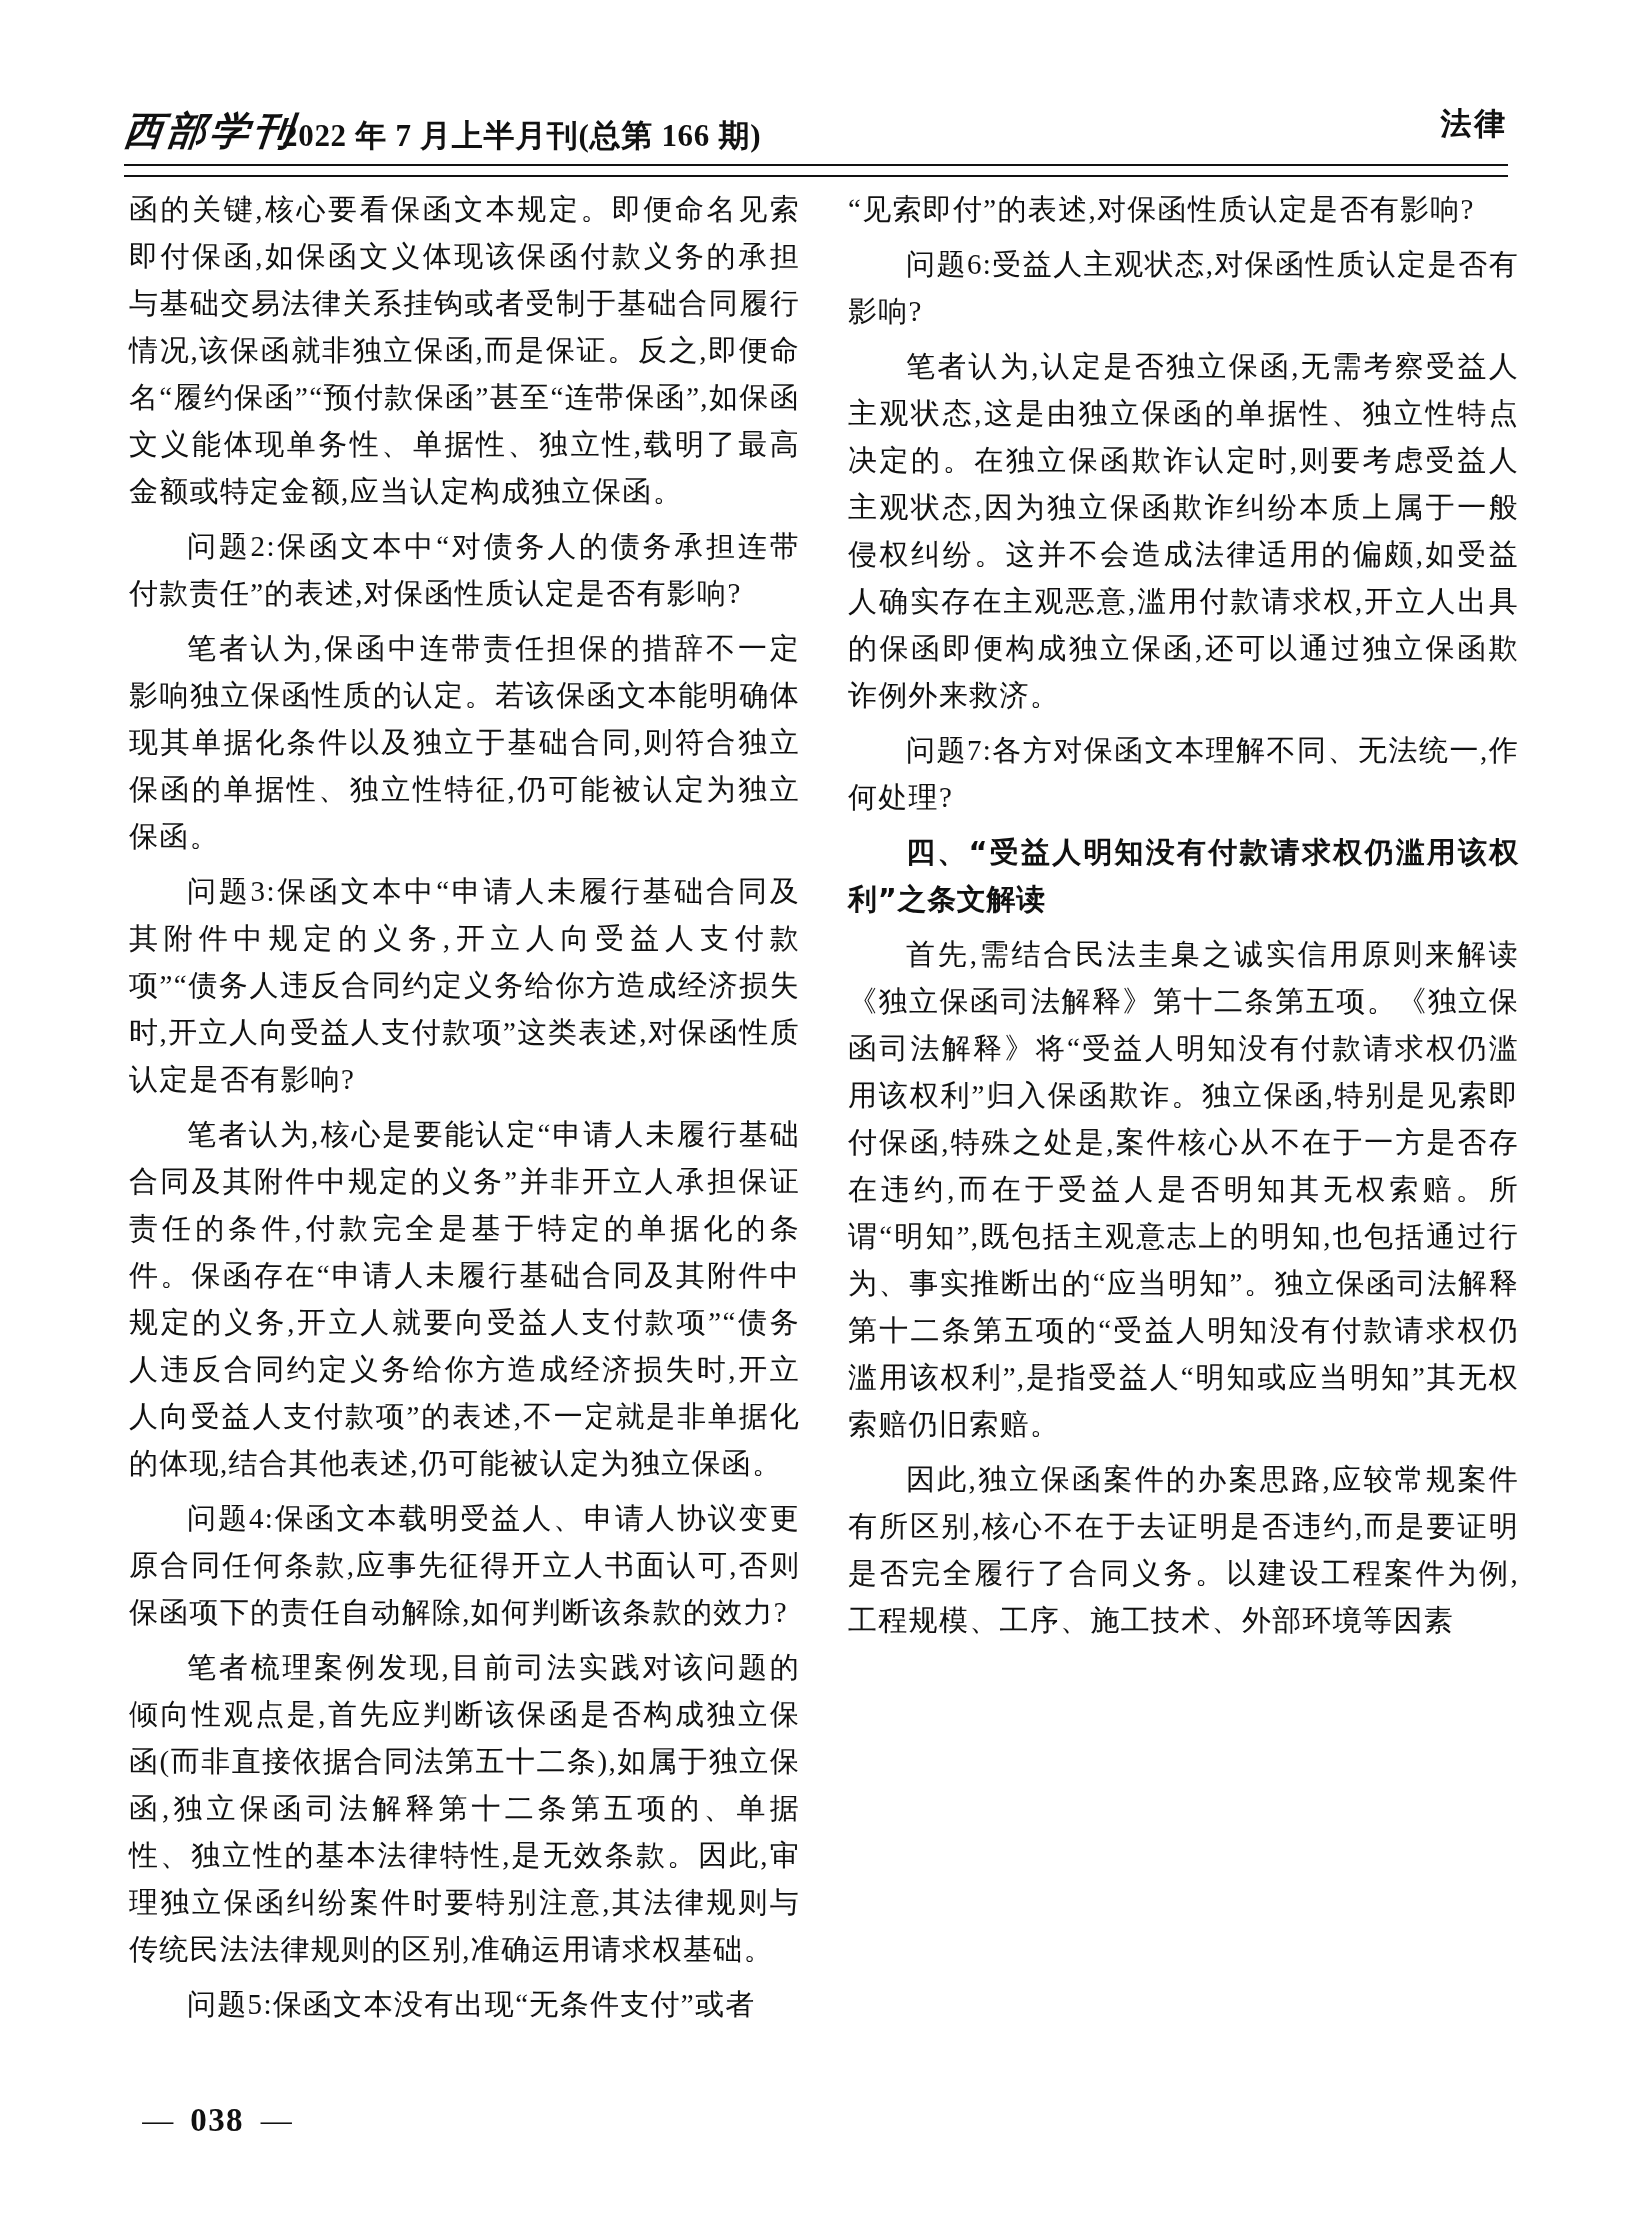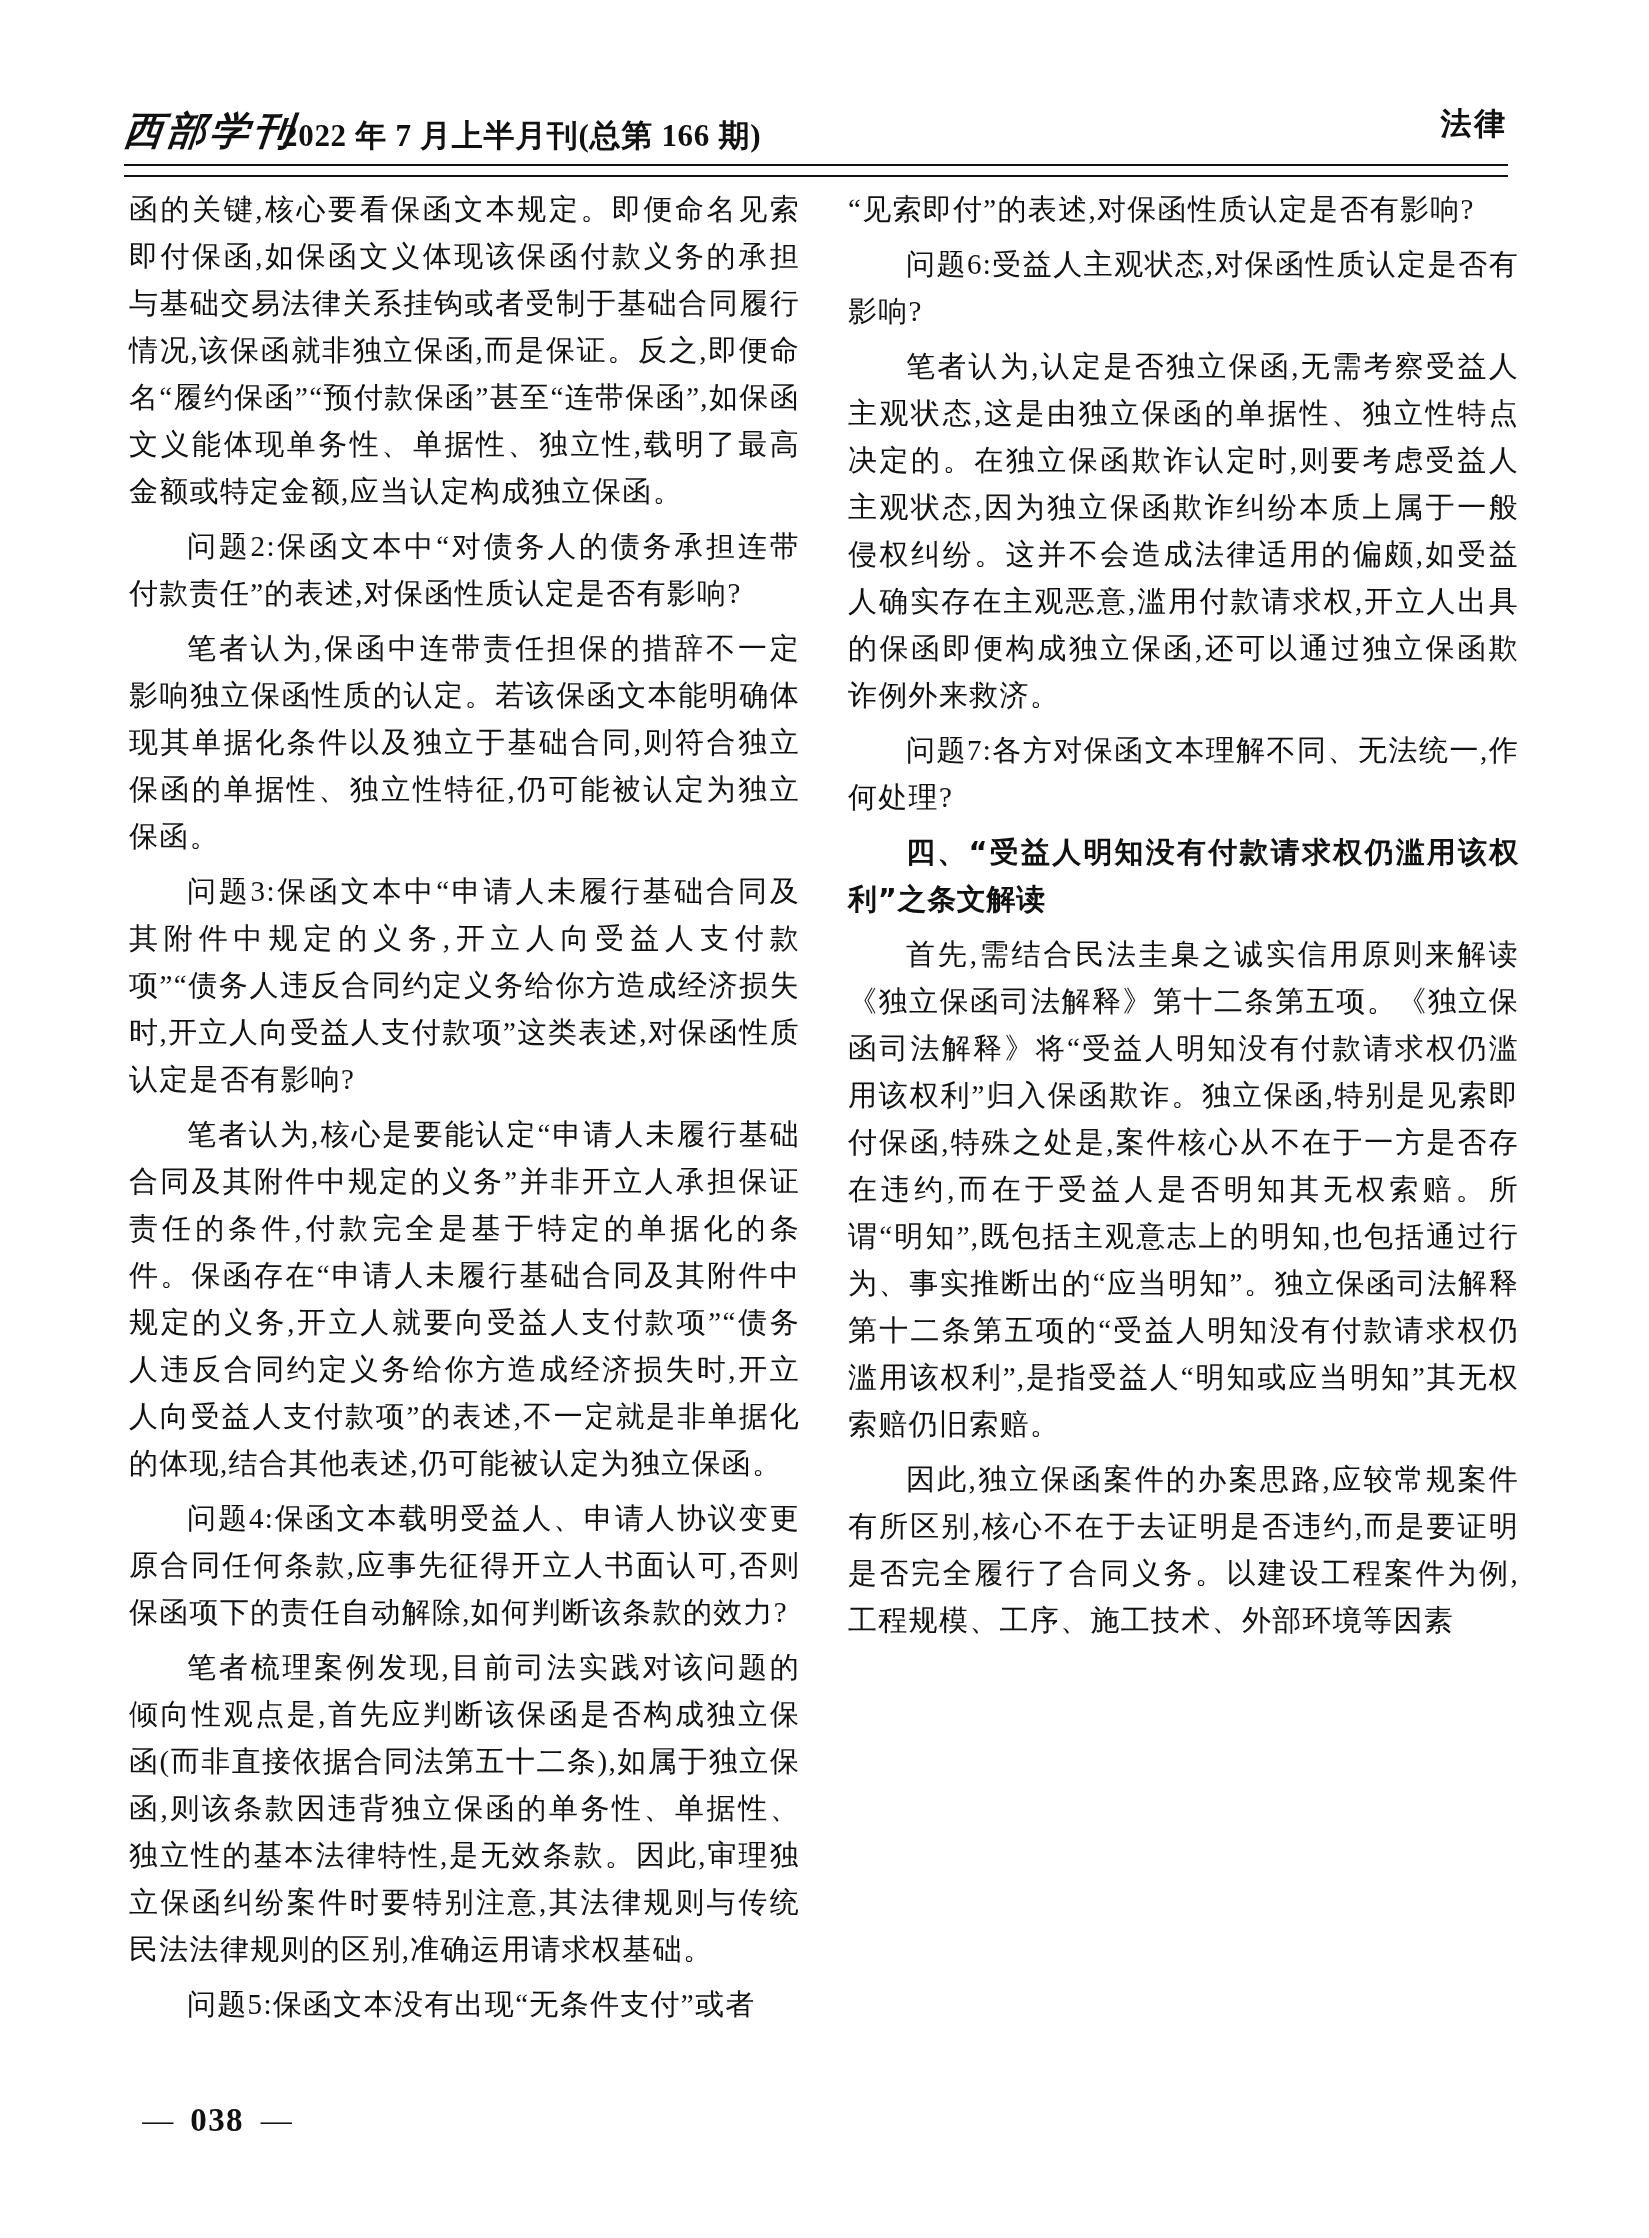--- a/index.html
+++ b/index.html
@@ -125,21 +125,21 @@
   </div>
   <div class="header-rule"></div>
 
   <div class="column column-left">
       <p class="para">函的关键,核心要看保函文本规定。即便命名见索即付保函,如保函文义体现该保函付款义务的承担与基础交易法律关系挂钩或者受制于基础合同履行情况,该保函就非独立保函,而是保证。反之,即便命名“履约保函”“预付款保函”甚至“连带保函”,如保函文义能体现单务性、单据性、独立性,载明了最高金额或特定金额,应当认定构成独立保函。</p>
       <p class="para indent">问题2:保函文本中“对债务人的债务承担连带付款责任”的表述,对保函性质认定是否有影响?</p>
       <p class="para indent">笔者认为,保函中连带责任担保的措辞不一定影响独立保函性质的认定。若该保函文本能明确体现其单据化条件以及独立于基础合同,则符合独立保函的单据性、独立性特征,仍可能被认定为独立保函。</p>
       <p class="para indent">问题3:保函文本中“申请人未履行基础合同及其附件中规定的义务,开立人向受益人支付款项”“债务人违反合同约定义务给你方造成经济损失时,开立人向受益人支付款项”这类表述,对保函性质认定是否有影响?</p>
       <p class="para indent">笔者认为,核心是要能认定“申请人未履行基础合同及其附件中规定的义务”并非开立人承担保证责任的条件,付款完全是基于特定的单据化的条件。保函存在“申请人未履行基础合同及其附件中规定的义务,开立人就要向受益人支付款项”“债务人违反合同约定义务给你方造成经济损失时,开立人向受益人支付款项”的表述,不一定就是非单据化的体现,结合其他表述,仍可能被认定为独立保函。</p>
       <p class="para indent">问题4:保函文本载明受益人、申请人协议变更原合同任何条款,应事先征得开立人书面认可,否则保函项下的责任自动解除,如何判断该条款的效力?</p>
-      <p class="para indent">笔者梳理案例发现,目前司法实践对该问题的倾向性观点是,首先应判断该保函是否构成独立保函(而非直接依据合同法第五十二条),如属于独立保函,则该条款因违背独立保函的单务性、单据性、独立性的基本法律特性,是无效条款。因此,审理独立保函纠纷案件时要特别注意,其法律规则与传统民法法律规则的区别,准确运用请求权基础。</p>
+      <p class="para indent">笔者梳理案例发现,目前司法实践对该问题的倾向性观点是,首先应判断该保函是否构成独立保函(而非直接依据合同法第五十二条),如属于独立保函,独立保函司法解释第十二条第五项的、单据性、独立性的基本法律特性,是无效条款。因此,审理独立保函纠纷案件时要特别注意,其法律规则与传统民法法律规则的区别,准确运用请求权基础。</p>
       <p class="para indent">问题5:保函文本没有出现“无条件支付”或者</p>
     </div>
   <div class="column column-right">
       <p class="para">“见索即付”的表述,对保函性质认定是否有影响?</p>
       <p class="para indent">问题6:受益人主观状态,对保函性质认定是否有影响?</p>
       <p class="para indent">笔者认为,认定是否独立保函,无需考察受益人主观状态,这是由独立保函的单据性、独立性特点决定的。在独立保函欺诈认定时,则要考虑受益人主观状态,因为独立保函欺诈纠纷本质上属于一般侵权纠纷。这并不会造成法律适用的偏颇,如受益人确实存在主观恶意,滥用付款请求权,开立人出具的保函即便构成独立保函,还可以通过独立保函欺诈例外来救济。</p>
       <p class="para indent">问题7:各方对保函文本理解不同、无法统一,作何处理?</p>
       <p class="para indent heading">四、“受益人明知没有付款请求权仍滥用该权利”之条文解读</p>
       <p class="para indent">首先,需结合民法圭臬之诚实信用原则来解读《独立保函司法解释》第十二条第五项。《独立保函司法解释》将“受益人明知没有付款请求权仍滥用该权利”归入保函欺诈。独立保函,特别是见索即付保函,特殊之处是,案件核心从不在于一方是否存在违约,而在于受益人是否明知其无权索赔。所谓“明知”,既包括主观意志上的明知,也包括通过行为、事实推断出的“应当明知”。独立保函司法解释第十二条第五项的“受益人明知没有付款请求权仍滥用该权利”,是指受益人“明知或应当明知”其无权索赔仍旧索赔。</p>
       <p class="para indent">因此,独立保函案件的办案思路,应较常规案件有所区别,核心不在于去证明是否违约,而是要证明是否完全履行了合同义务。以建设工程案件为例,工程规模、工序、施工技术、外部环境等因素</p>

